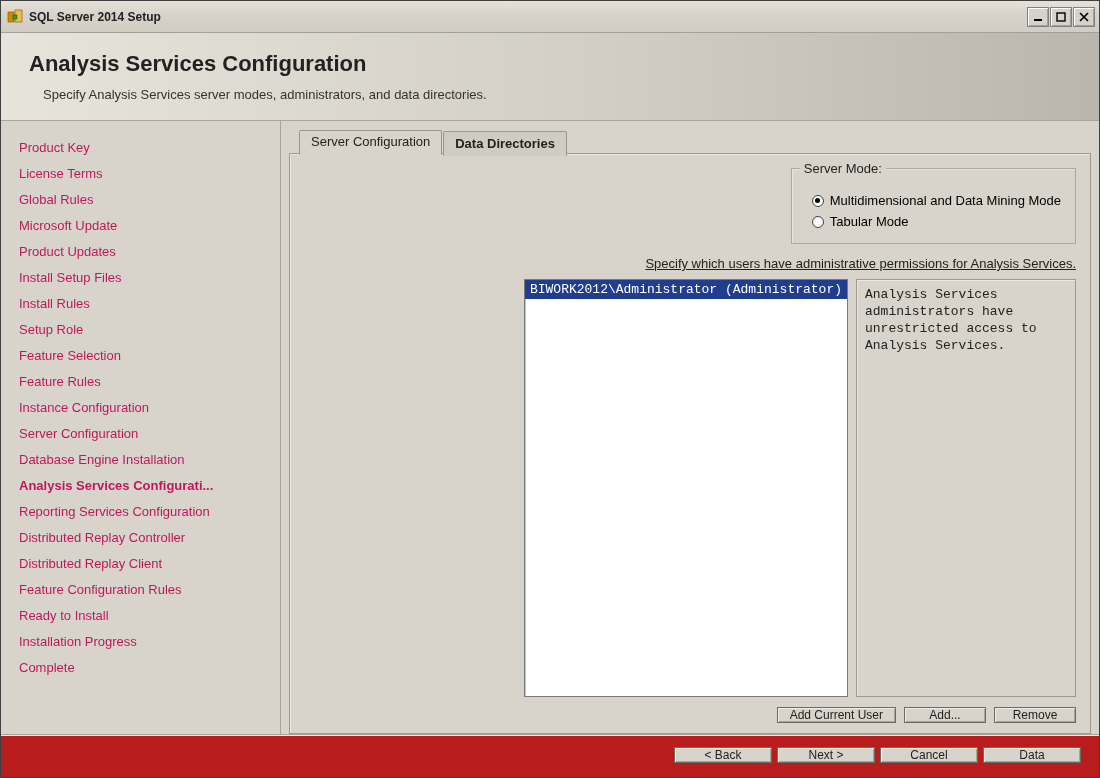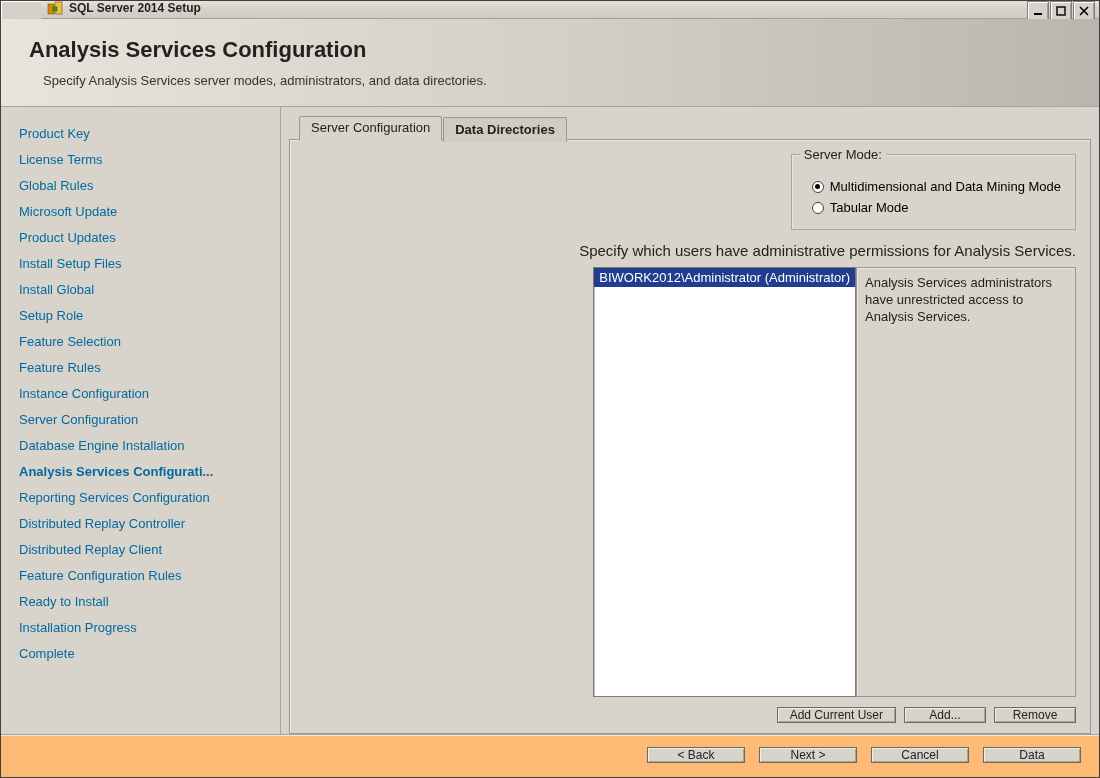--- a/index.html
+++ b/index.html
@@ -20,26 +20,26 @@
   width: 1100px;
   height: 778px;
   border: 1px solid #404040;
   background: #d4d0c8;
   display: flex;
   flex-direction: column;
   box-shadow: inset 1px 1px 0 #fff;
 }
 
 .titlebar {
-  height: 18px;
+  height: 32px;
   background: linear-gradient(to bottom, #e6e2da 0%, #d8d4cc 40%, #d0ccc4 100%);
   display: flex;
+  align-items: center;
   padding: 0 4px;
   border-bottom: 1px solid #a0a0a0;
-  margin-left: 40px;
 }
 .titlebar .app-icon {
   width: 16px;
   height: 16px;
   margin: 0 6px 0 2px;
   position: relative;
 }
 .titlebar .title-text {
   font-weight: bold;
   font-size: 12px;
@@ -89,21 +89,21 @@
 }
 .sidebar {
   width: 280px;
   background: #d8d4cb;
   border-right: 1px solid #a8a49c;
   padding: 14px 12px;
   overflow-y: auto;
 }
 .sidebar .step {
   font-size: 13px;
-  color: #0369a1;
+  color: #be185d;
   padding: 4px 6px;
   line-height: 18px;
   white-space: nowrap;
   overflow: hidden;
   text-overflow: ellipsis;
   cursor: pointer;
 }
 .sidebar .step.active {
   font-weight: bold;
 }
@@ -196,28 +196,31 @@
 }
 .radio-row .radio-dot.checked::after {
   content: '';
   width: 5px;
   height: 5px;
   background: #000;
   border-radius: 50%;
   display: block;
 }
 .instruction {
-  font-size: 15px;
+  font-size: 13px;
   color: #222;
   margin: 2px 0 8px 10px;
+  text-decoration: underline;
 }
 .lists-row {
   display: flex;
+  gap: 8px;
   flex: 1;
   min-height: 0;
+  font-family: Liberation Mono, monospace;
 }
 .listbox {
   flex: 1;
   background: #fff;
   border: 1px solid #7a7a7a;
   box-shadow: inset 1px 1px 0 #c0c0c0;
   overflow: auto;
 }
 .list-item-row {
   font-size: 13px;
@@ -254,22 +257,22 @@
   cursor: pointer;
   color: #222;
 }
 
 .footer {
   border-top: 1px solid #a8a49c;
   box-shadow: inset 0 1px 0 #ece9e2;
   padding: 12px 18px 14px 0;
   display: flex;
   justify-content: flex-end;
-  gap: 14px;
-  background: #fdba74;
+  gap: 5px;
+  background: #b91c1c;
 }
 .footer .btn {
   width: 98px;
 }
 </style>
 </head>
 <body>
 
 <div class="window">
 
@@ -308,21 +311,21 @@
 
   <div class="body">
 
     <div class="sidebar" id="sidebar">
         <div class="step">Product Key</div>
         <div class="step">License Terms</div>
         <div class="step">Global Rules</div>
         <div class="step">Microsoft Update</div>
         <div class="step">Product Updates</div>
         <div class="step">Install Setup Files</div>
-        <div class="step">Install Global</div>
+        <div class="step">Install Rules</div>
         <div class="step">Setup Role</div>
         <div class="step">Feature Selection</div>
         <div class="step">Feature Rules</div>
         <div class="step">Instance Configuration</div>
         <div class="step">Server Configuration</div>
         <div class="step">Database Engine Installation</div>
         <div class="step active">Analysis Services Configurati...</div>
         <div class="step">Reporting Services Configuration</div>
         <div class="step">Distributed Replay Controller</div>
         <div class="step">Distributed Replay Client</div>

